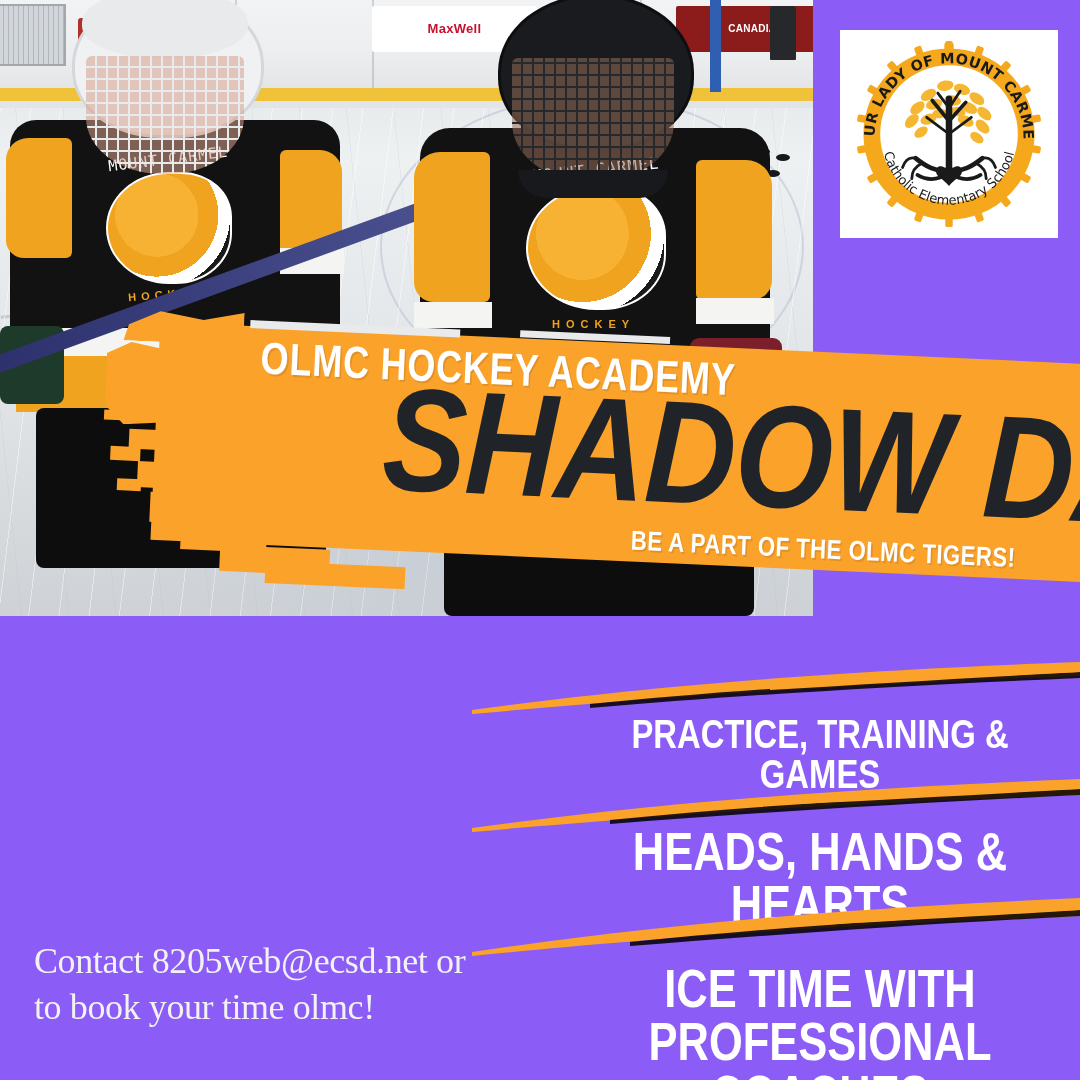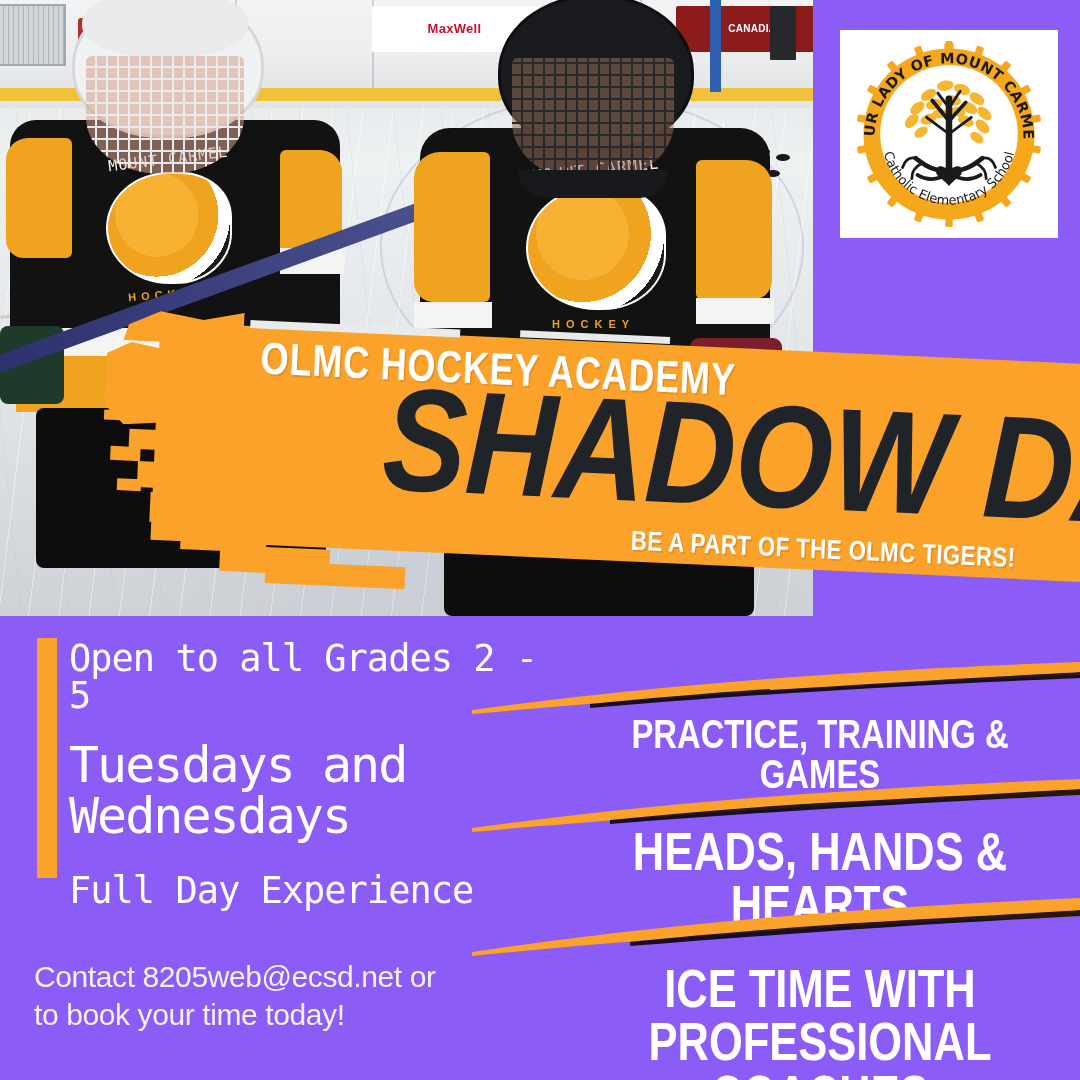--- a/index.html
+++ b/index.html
@@ -317,27 +317,26 @@
     letter-spacing: -1px;
     line-height: 1;
     margin-top: 30px;
   }
 
   #contact {
     position: absolute;
     left: 34px;
     top: 938px;
     width: 520px;
-    font-family: Liberation Sans, sans-serif;
+    font-family: Liberation Serif, serif;
     font-weight: 300;
-    font-size: 30px;
+    font-size: 36px;
     line-height: 1.28;
     color: #f2f2f2;
     letter-spacing: -.4px;
-    margin-top: 20px;
   }
 
   
   #ghost-text {
     position: absolute;
     left: 560px;
     top: 952px;
     width: 520px;
     font-family: "DejaVu Sans", sans-serif;
     font-weight: 300;
@@ -594,33 +593,24 @@
     <div class="banner-notch" style="left:420px;top:34px;width:150px;height:7px;background:#e8eaec;"></div>
 
     <div class="banner-text-wrap">
       <div id="kicker">OLMC HOCKEY ACADEMY</div>
       <div id="headline">SHADOW DAYS</div>
       <div id="subkicker">BE A PART OF THE OLMC TIGERS!</div>
     </div>
   </div>
 
 
-  <div id="left-col">
-    <div id="accent-bar"></div>
-    <div class="lc-text">
-      <div id="grades" class="techno">Open to all Grades 2 - 5</div>
-      <div id="days" class="techno" style="white-space:pre-line;">Tuesdays and
-Wednesdays</div>
-      <div id="fullday" class="techno">Full Day Experience</div>
-    </div>
-  </div>
 
   <div id="contact">
     <div>Contact 8205web@ecsd.net or</div>
-    <div>to book your time today!</div>
+    <div>to book your time olmc!</div>
   </div>
 
   <svg class="stroke" id="stroke-1" viewBox="0 0 615 56">
     <path d="M2 50 C 150 30, 330 12, 612 2 L 612 16 C 340 26, 160 40, 2 54 Z" fill="#fba22b"></path>
     <path d="M120 44 C 260 30, 420 20, 610 12 L 610 18 C 420 26, 260 36, 120 48 Z" fill="#000000" opacity="0.85"></path>
     <path d="M300 26 C 400 20, 500 14, 612 8 L 612 12 C 500 18, 400 24, 300 30 Z" fill="#fba22b"></path>
   </svg>
 
   <div class="feature" id="feature-1">PRACTICE, TRAINING &amp; GAMES</div>
 

